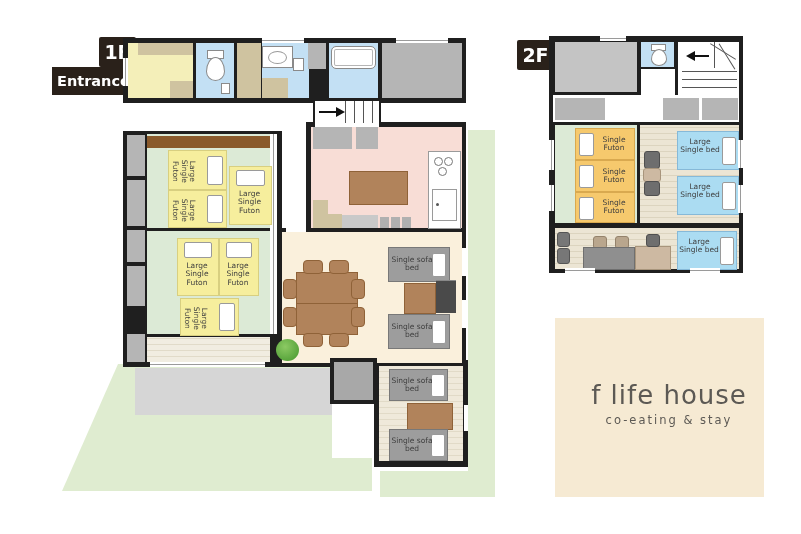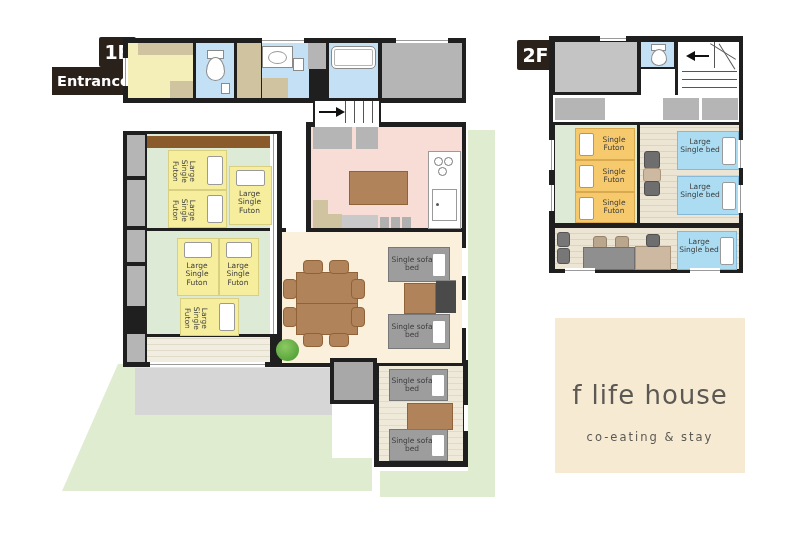--- a/index.html
+++ b/index.html
@@ -28,21 +28,21 @@
   .brown{background:#b1835b;border:1px solid #8f6238;position:absolute;}
   .win{position:absolute;background:linear-gradient(#fff 0 42%,#9a9a9a 42% 58%,#fff 58% 100%);}
   .winV{position:absolute;background:linear-gradient(90deg,#fff 0 42%,#9a9a9a 42% 58%,#fff 58% 100%);}
   .stool{position:absolute;border-radius:3px;}
   .toilet{position:absolute;background:#fff;border:1px solid #8a8a8a;border-radius:50% 50% 50% 50%/60% 60% 40% 40%;}
   .tread-v{position:absolute;background:repeating-linear-gradient(90deg,transparent 0 8px,#555 8px 9px);}
   .tread-h{position:absolute;background:repeating-linear-gradient(0deg,transparent 0 7px,#555 7px 8px);}
   .rot90{transform:rotate(90deg);}
   .logo{position:absolute;background:#f6ead3;display:flex;flex-direction:column;align-items:center;}
   .logo-title{font-size:26px;color:#5c5954;letter-spacing:1px;margin-top:62px;}
-  .logo-sub{font-size:11.5px;color:#5c5954;letter-spacing:2px;margin-top:20px;}
+  .logo-sub{font-size:11.5px;color:#5c5954;letter-spacing:2px;margin-top:3px;}
 </style>
 </head>
 <body>
 
 <div id="canvas">
 
   <div class="abs" style="left:62px;top:364px;width:270px;height:127px;background:#dfecd0;
               clip-path:polygon(56px 0,270px 0,270px 127px,0 127px);"></div>
   <div class="abs" style="left:332px;top:458px;width:40px;height:33px;background:#dfecd0;"></div>
   <div class="abs" style="left:468px;top:130px;width:27px;height:367px;background:#dfecd0;"></div>
@@ -265,18 +265,18 @@
   </div>
 
   <div class="win" style="left:600px;top:36px;width:26px;height:5px;"></div>
   <div class="winV" style="left:549px;top:140px;width:5px;height:30px;"></div>
   <div class="winV" style="left:549px;top:185px;width:5px;height:26px;"></div>
   <div class="win" style="left:565px;top:268px;width:30px;height:5px;"></div>
   <div class="win" style="left:690px;top:268px;width:30px;height:5px;"></div>
   <div class="winV" style="left:738px;top:140px;width:5px;height:28px;"></div>
   <div class="winV" style="left:738px;top:185px;width:5px;height:28px;"></div>
 
-  <div class="logo" style="left:555px;top:318px;width:190px;height:155px;">
+  <div class="logo" style="left:555px;top:318px;width:190px;height:179px;padding-left:19px;">
     <div class="logo-title">f life house</div>
     <div class="logo-sub">co-eating &amp; stay</div>
   </div>
 
 </div>
 
 </body></html>

